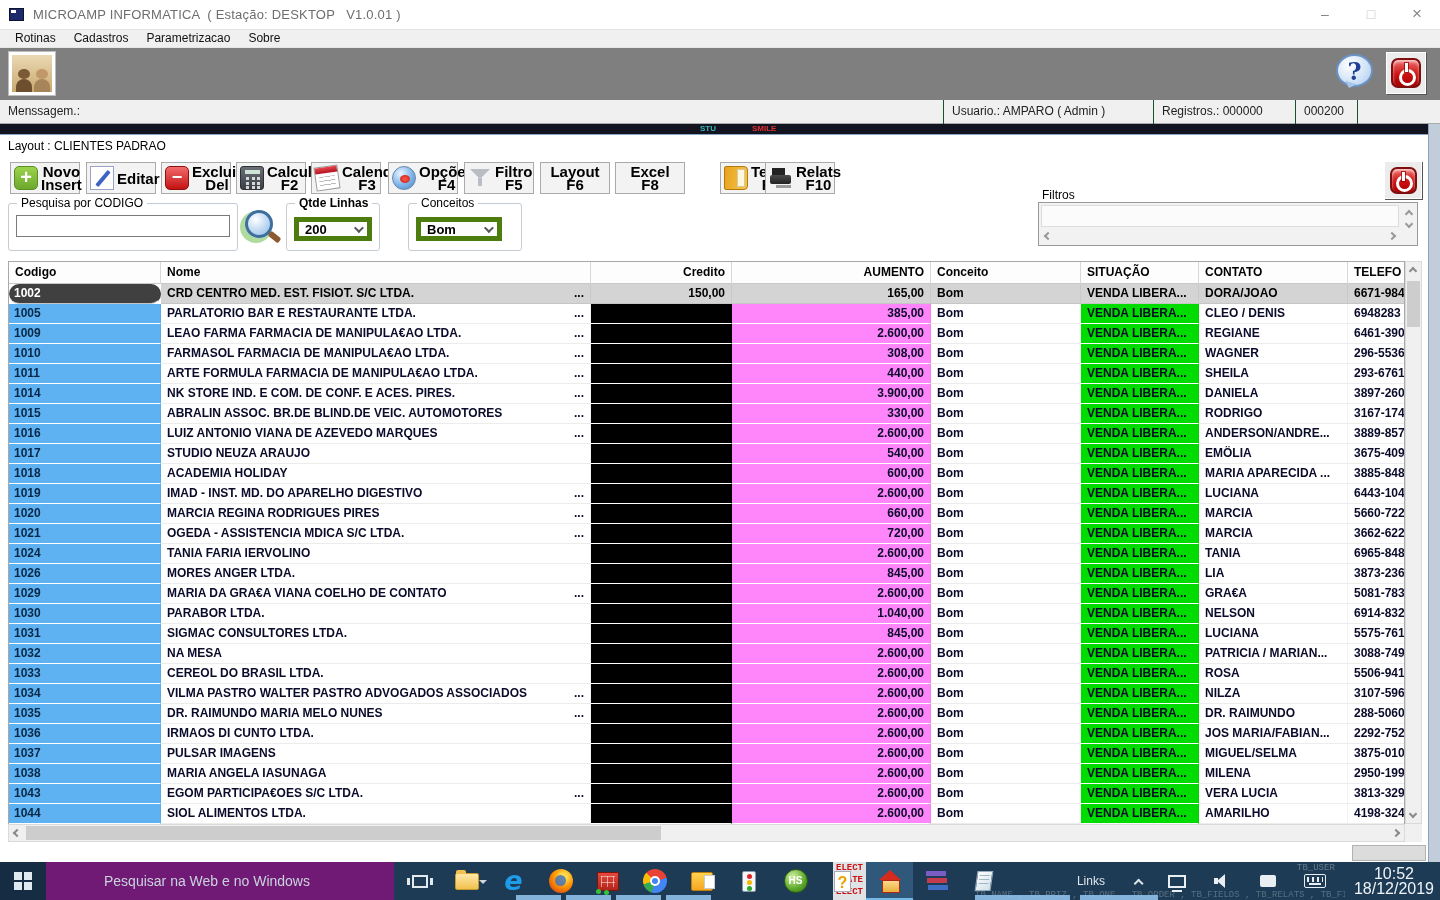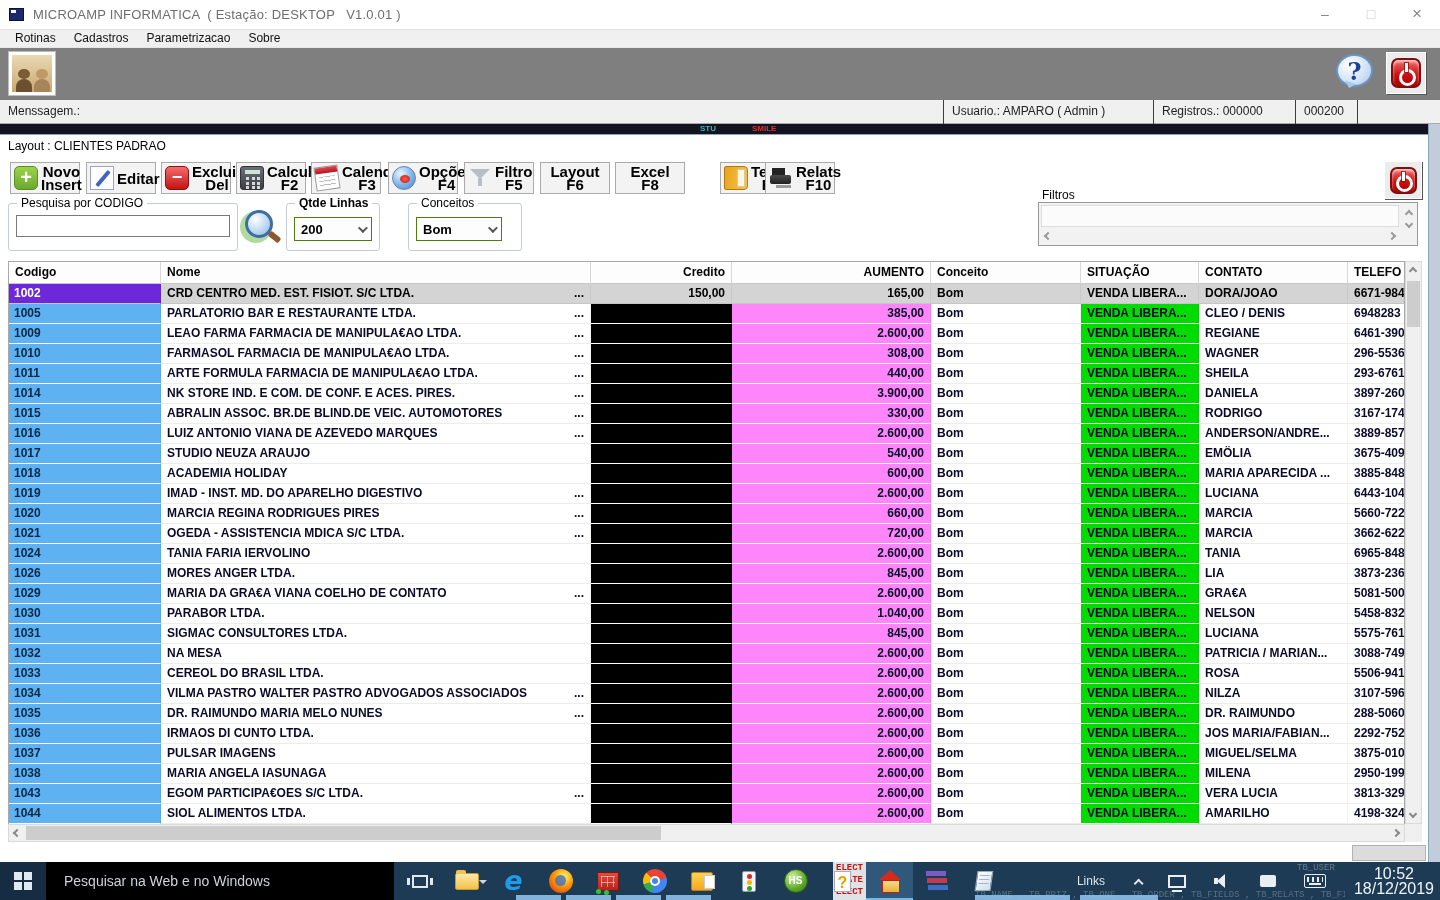--- a/index.html
+++ b/index.html
@@ -96,21 +96,21 @@
   .ic-print::before { content:""; position:absolute; left:3px; top:2px; width:13px; height:7px; background:#222; }
   .ic-print::after  { content:""; position:absolute; left:1px; top:9px; width:21px; height:9px;
                       background:linear-gradient(#4a4a4a,#222); border-radius:2px; box-shadow:3px 7px 0 -3px #9a9a9a; }
 
   
   .groupbox { position:absolute; border:1px solid #c3cbd3; border-radius:3px; }
   .gb-legend { position:absolute; top:-8px; left:8px; background:#fff; padding:0 4px; font-size:12px; color:#000; white-space:nowrap; }
   .gb-legend.bold { font-weight:bold; }
   .tinput { position:absolute; border:1px solid #7a7a7a; background:#fff; font-size:13px; padding:0 4px;
             font-family:"Liberation Sans",sans-serif; }
-  .combo { position:absolute; border:1px solid #4d7c0f; background:#fdfdfd; display:flex; align-items:center;
+  .combo { position:absolute; border:5px solid #4d7c0f; background:#fdfdfd; display:flex; align-items:center;
            padding:0 6px; font-size:13px; font-weight:bold; color:#000; }
   .combo .caret { margin-left:auto; width:7px; height:7px; border:solid #555; border-width:0 2px 2px 0;
                   transform:rotate(45deg) translateY(-2px); }
   .mag { position:absolute; width:38px; height:38px; }
   .mag::before { content:""; position:absolute; left:3px; top:1px; width:22px; height:22px; border-radius:50%;
                  border:3px solid #3c6e9e; background:radial-gradient(circle at 35% 30%,#fff,#bfd8f2 55%,#8fb8e0);
                  box-shadow:-3px 3px 0 2px rgba(110,190,80,.55); }
   .mag::after { content:""; position:absolute; left:26px; top:25px; width:13px; height:6px; background:#8a5a30;
                 border-radius:2px; transform:rotate(38deg); }
 
@@ -139,21 +139,21 @@
   .nome     { background:#fff; border-bottom-color:#ececec; display:flex; }
   .nome .nm { flex:1; overflow:hidden; white-space:nowrap; }
   .nome .dots { margin-left:4px; }
   .credito  { background:#000; color:#000; text-align:right; }
   .aumento  { background:#ff85fa; text-align:right; border-bottom-color:#ffffff; }
   .conceito { background:#fff; border-bottom-color:#ececec; }
   .situacao { background:#00dc00; border-bottom-color:#ffffff; }
   .contato  { background:#fff; border-bottom-color:#ececec; }
   .telefone { background:#fff; border-bottom-color:#ececec; padding-right:0; }
   .grow.sel .cell     { background:#d4d4d4; color:#000; border-bottom-color:#c6c6c6; }
-  .grow.sel .codigo   { background:#6d28d9; color:#fff; }
+  .grow.sel .codigo   { background:#404040; color:#fff;border-radius:10px; }
 
   
   .vscroll { position:absolute; left:1405px; top:126px; width:17px; height:563px; background:#f0f0f0; border:1px solid #dadada; }
   .vthumb  { position:absolute; left:1px; top:19px; width:13px; height:46px; background:#cdcdcd; }
   .hscroll { position:absolute; left:8px; top:689px; width:1397px; height:18px; background:#f0f0f0; border:1px solid #dadada; }
   .hthumb  { position:absolute; left:17px; top:1px; width:635px; height:14px; background:#cdcdcd; }
   .schev { position:absolute; width:6px; height:6px; border:solid #8a8a8a; border-width:0 2px 2px 0; }
   .schev.up    { left:4px; top:6px;  transform:rotate(-135deg); }
   .schev.down  { left:4px; bottom:6px; transform:rotate(45deg); }
   .schev.left  { left:5px; top:5px; transform:rotate(135deg); }
@@ -167,21 +167,21 @@
   .taskbar { left:0; top:862px; width:1440px; height:38px; background:#1d3b54; overflow:hidden; }
   .bg-peek { position:absolute; left:833px; top:0; width:76px; height:38px; background:rgba(250,250,250,.88); }
   .bg-peek div { color:#cc1111; font-size:9px; font-weight:bold; line-height:12px; padding-left:3px; font-family:"Liberation Mono",monospace; }
   .tb-row-frag { position:absolute; left:975px; top:28px; width:370px; font-size:9px; color:#cfd8e0; opacity:.32;
                  font-family:"Liberation Mono",monospace; white-space:nowrap; overflow:hidden; }
   .tb-user-frag { position:absolute; left:1297px; top:1px; font-size:9px; color:#aeb8c4; opacity:.5; font-family:"Liberation Mono",monospace; }
   .blue-frag { position:absolute; top:33px; height:5px; background:#8fc0ea; opacity:.9; }
   .start { position:absolute; left:0; top:0; width:46px; height:38px; background:#152c42; display:flex; align-items:center; justify-content:center; }
   .win-logo { display:grid; grid-template-columns:8px 8px; grid-template-rows:8px 8px; gap:2px; }
   .win-logo i { background:#dfe9ef; }
-  .tsearch { position:absolute; left:46px; top:0; width:348px; height:38px; background:#000000; display:flex; align-items:center; }
+  .tsearch { position:absolute; left:46px; top:0; width:348px; height:38px; background:#701a75; display:flex; align-items:center;padding-left:40px; }
   .tsearch span { margin-left:18px; font-size:14px; color:#c8d4dc; }
   .ticons { position:absolute; left:396px; top:0; height:38px; display:flex; }
   .tbar-icon { width:47px; height:38px; display:flex; align-items:center; justify-content:center; position:relative; }
   .tbar-icon.active { background:#30587a; box-shadow:inset 0 -2px 0 #76b9e8; }
   .ti { display:block; position:relative; }
   .ti-task-view { width:16px; height:13px; border:2px solid #e2e9ee; }
   .ti-task-view::before { content:""; position:absolute; left:-7px; top:1px; width:3px; height:7px; background:#e2e9ee; }
   .ti-task-view::after  { content:""; position:absolute; right:-7px; top:1px; width:3px; height:7px; background:#e2e9ee; }
   .ti-file-explorer { width:24px; height:17px; background:linear-gradient(#ffe9a8,#f2c14e); border:1px solid #c89a2e; border-radius:2px; }
   .ti-file-explorer::before { content:""; position:absolute; top:-4px; left:0; width:10px; height:4px; background:#f2c14e; border-radius:2px 2px 0 0; }
@@ -605,33 +605,33 @@
           <div class="cell col0 codigo">1029</div>
           <div class="cell col1 nome">
             <span class="nm">MARIA DA GRA€A VIANA COELHO DE CONTATO</span>
             <span class="dots">...</span>
           </div>
           <div class="cell col2 credito"></div>
           <div class="cell col3 aumento">2.600,00</div>
           <div class="cell col4 conceito">Bom</div>
           <div class="cell col5 situacao">VENDA LIBERA...</div>
           <div class="cell col6 contato">GRA€A</div>
-          <div class="cell col7 telefone">5081-500</div>
+          <div class="cell col7 telefone">5081-783</div>
         </div>
         <div class="grow">
           <div class="cell col0 codigo">1030</div>
           <div class="cell col1 nome">
             <span class="nm">PARABOR LTDA.</span>
           </div>
           <div class="cell col2 credito"></div>
           <div class="cell col3 aumento">1.040,00</div>
           <div class="cell col4 conceito">Bom</div>
           <div class="cell col5 situacao">VENDA LIBERA...</div>
           <div class="cell col6 contato">NELSON</div>
-          <div class="cell col7 telefone">5458-832</div>
+          <div class="cell col7 telefone">6914-832</div>
         </div>
         <div class="grow">
           <div class="cell col0 codigo">1031</div>
           <div class="cell col1 nome">
             <span class="nm">SIGMAC CONSULTORES LTDA.</span>
           </div>
           <div class="cell col2 credito"></div>
           <div class="cell col3 aumento">845,00</div>
           <div class="cell col4 conceito">Bom</div>
           <div class="cell col5 situacao">VENDA LIBERA...</div>

